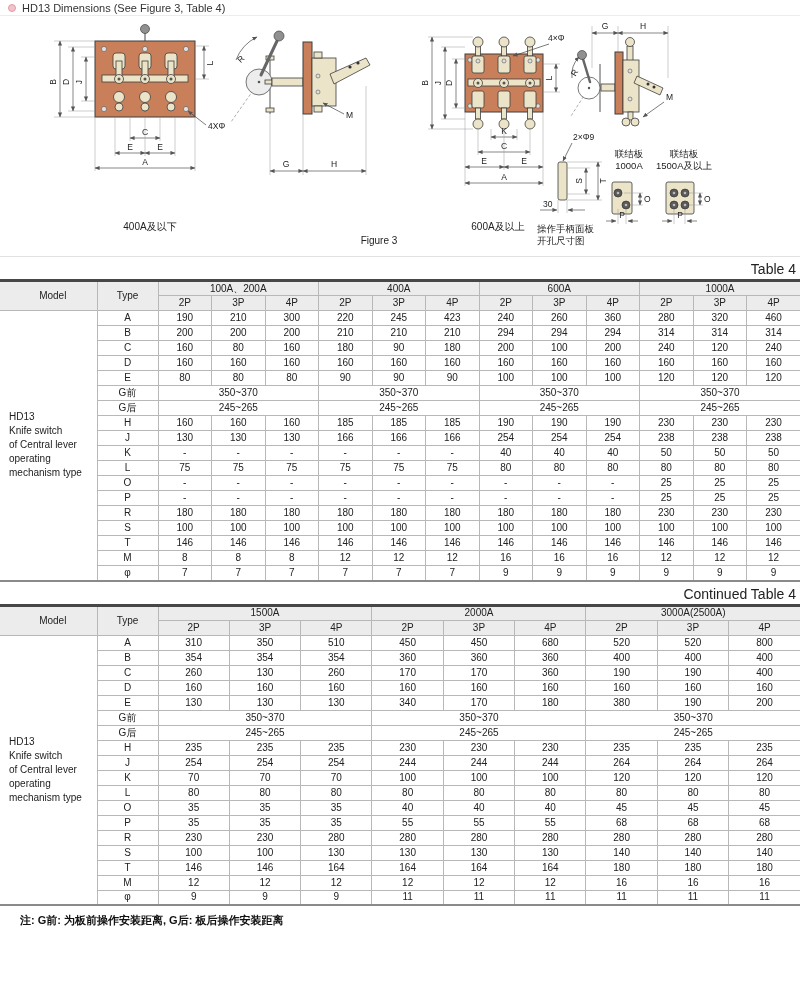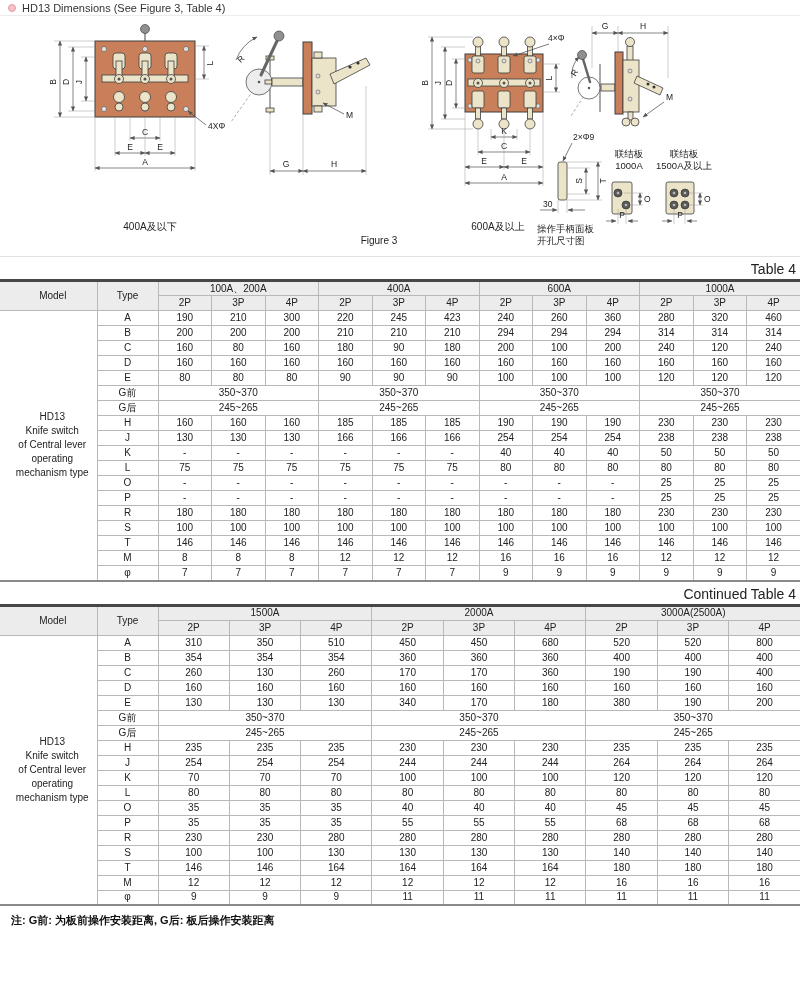--- a/index.html
+++ b/index.html
@@ -30,24 +30,24 @@
 
   .tbl-caption { font-size:14px; text-align:right; padding:4px 4px 2px; color:#222; }
 
   table { width:800px; border-collapse:collapse; table-layout:fixed;
           border-top:3px solid #474747; border-bottom:2px solid #8a8a8a; }
   th, td { border:1px solid #b8b8b8; font-size:10px; font-weight:normal;
            text-align:center; height:15px; line-height:12px; padding:0 1px; overflow:hidden; }
   thead th { background:#ececec; }
   th.model-h { text-align:center; padding-left:10px; border-left:none; }
   th:last-child, td:last-child { border-right:none; }
-  td.model { text-align:center; padding-left:9px; border-left:none; vertical-align:middle; line-height:14px; background:#fff; }
+  td.model { text-align:left; padding-left:9px; border-left:none; vertical-align:middle; line-height:14px; background:#fff; }
   td.rowlabel { background:#fff; }
 
-  .note { font-size:11px; font-weight:bold; padding:7px 11px; color:#111; }
+  .note { font-size:11px; font-weight:bold; padding:7px 20px; color:#111; }
 </style>
 </head>
 <body>
 
 <div class="titlebar">
   <span class="dot"></span>
   <span class="title">HD13 Dimensions (See Figure 3, Table 4)</span>
 </div>
 
 <div class="figure-wrap">

